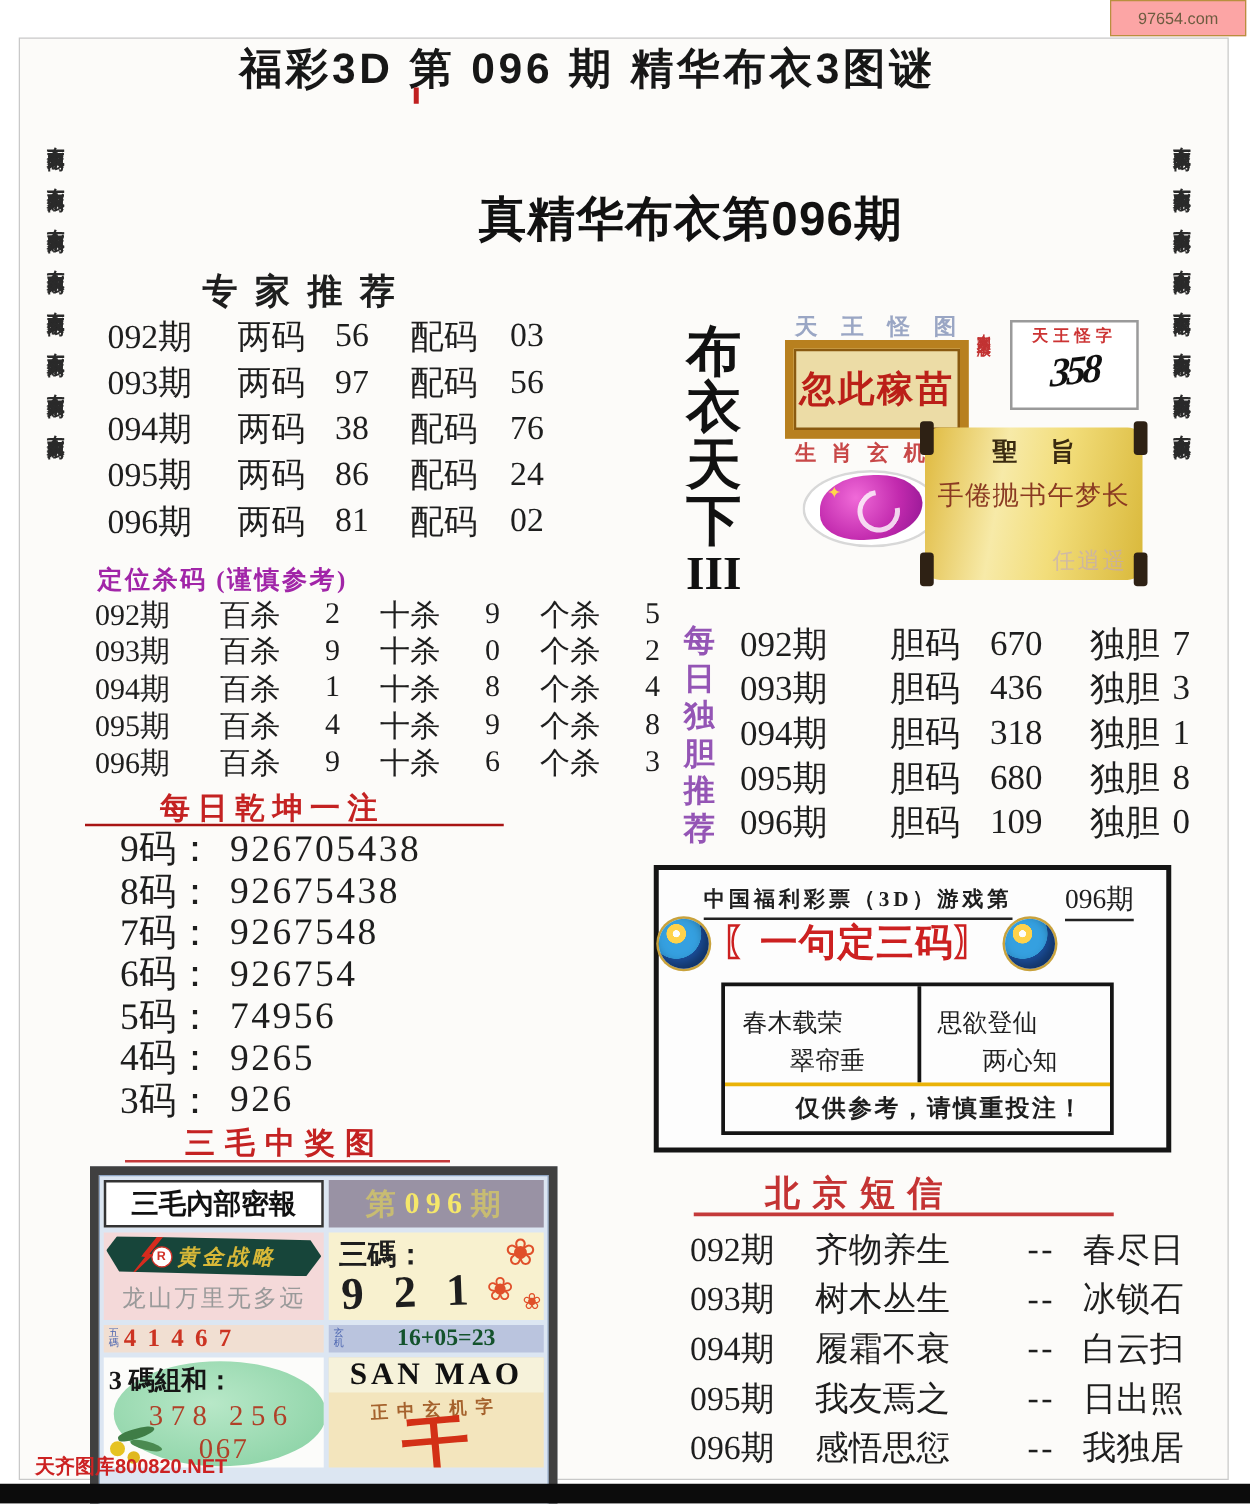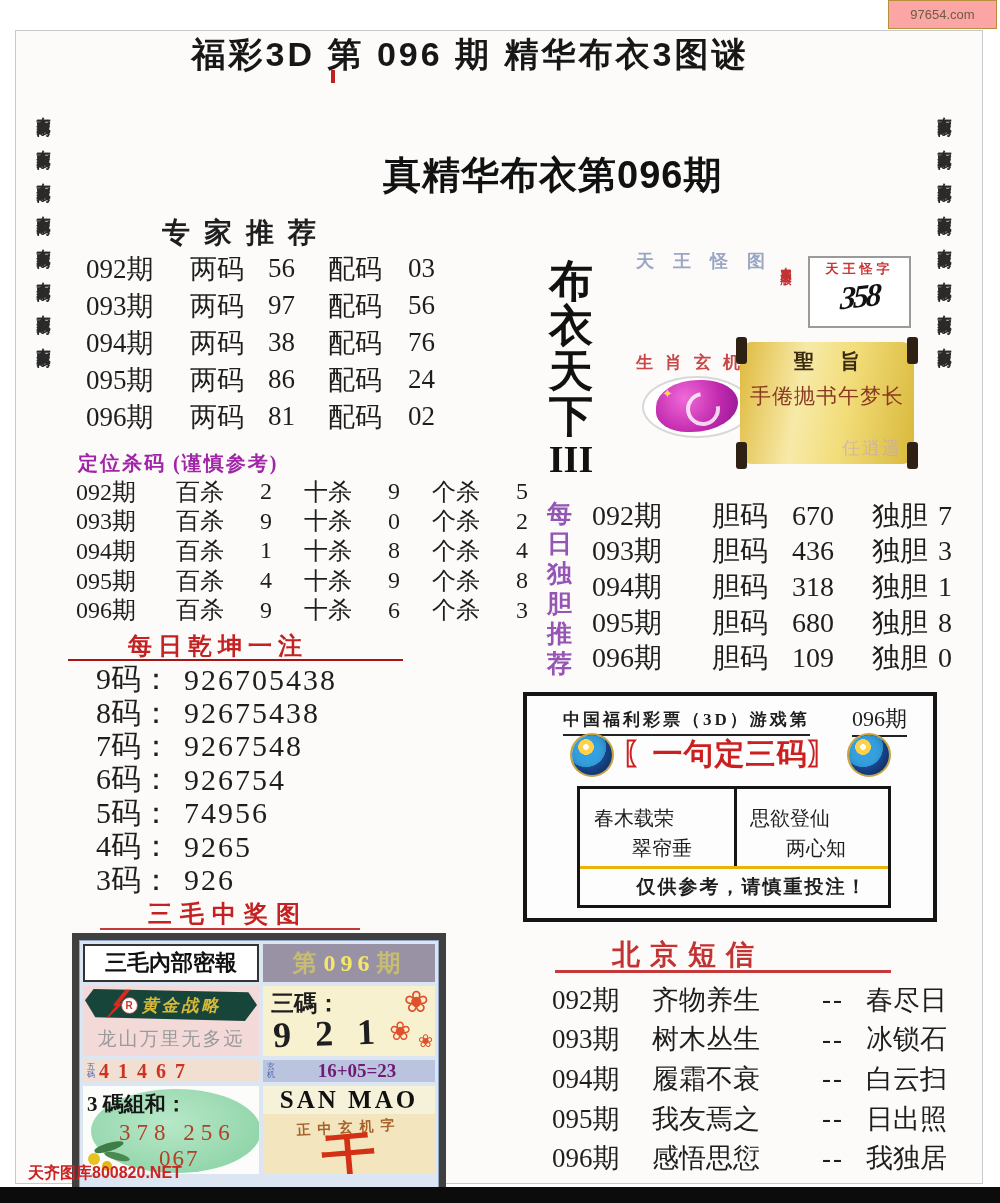--- a/index.html
+++ b/index.html
@@ -45,21 +45,21 @@
   .bolt{position:absolute;left:28px;top:-3px;width:9px;height:38px;background:#d62b1e;transform:skewX(-26deg) rotate(6deg);clip-path:polygon(45% 0,100% 0,60% 45%,100% 45%,0 100%,38% 52%,0 52%);}
   .slogan{margin-top:5px;text-align:center;color:#9a9a9a;font-size:19px;letter-spacing:2px;}
   .c-sanma{left:184px;top:46px;width:172px;height:70px;background:#f8f1cf;overflow:hidden;}
   .sanma-lab{position:absolute;left:8px;top:2px;font-weight:bold;font-size:23px;}
   .sanma-dig{position:absolute;left:10px;top:26px;font-weight:bold;font-size:36px;letter-spacing:24px;transform:rotate(-2deg);}
   .flower{position:absolute;color:#e0502a;font-size:26px;}
   .c-five{left:4px;top:120px;width:176px;height:22px;background:#f1dfd2;display:flex;align-items:center;}
   .mini-lab{display:flex;flex-direction:column;line-height:1;font-size:8px;color:#4a64b0;padding:0 4px;}
   .five-val{color:#cc3322;font-weight:bold;font-size:20px;letter-spacing:9px;}
   .c-eq{left:184px;top:120px;width:172px;height:22px;background:#bac4de;display:flex;align-items:center;}
-  .eq-val{flex:1;text-align:center;font-weight:bold;font-size:19px;color:#701a75;}
+  .eq-val{flex:1;text-align:center;font-weight:bold;font-size:19px;color:#14532d;}
   .c-zuhe{left:4px;top:146px;width:176px;height:88px;background:#fcfcfa;overflow:hidden;}
   .ellipse{position:absolute;left:8px;top:3px;width:170px;height:84px;border-radius:50%;background:radial-gradient(ellipse at 45% 40%,#b8e8c8,#84cfa0);}
   .zuhe-lab{position:absolute;left:4px;top:4px;font-weight:bold;font-size:21px;color:#161616;}
   .zuhe1{position:absolute;left:36px;top:34px;color:#b04028;font-size:23px;letter-spacing:6px;}
   .zuhe2{position:absolute;left:76px;top:60px;color:#b04028;font-size:23px;letter-spacing:2px;}
   .dand{position:absolute;left:3px;bottom:3px;width:46px;height:30px;}
   .dand i{position:absolute;border-radius:50%;}
   .dand .y1{left:2px;top:12px;width:12px;height:12px;background:#e6c322;}
   .dand .y2{left:16px;bottom:0;width:10px;height:10px;background:#e0b81e;}
   .dand .g1{left:8px;top:2px;width:30px;height:8px;background:#3f7d46;border-radius:40% 60% 50% 50%;transform:rotate(-18deg);}
@@ -94,21 +94,21 @@
 
   .dd-vert{position:absolute;left:547px;top:501px;display:flex;flex-direction:column;gap:5px;}
   .dd-vert span{font-size:25px;font-weight:bold;color:#9455b5;line-height:1;}
   .dd-rows{position:absolute;left:592px;top:498px;font-size:28px;}
   .dd-rows .r{display:flex;height:35.6px;align-items:center;}
   .dd-rows .i{width:98px;}.dd-rows .l1{width:72px;margin-left:22px;}.dd-rows .v1{width:74px;margin-left:8px;}.dd-rows .l2{width:66px;margin-left:6px;}
 
   .yiju{position:absolute;left:523px;top:692px;width:414px;height:230px;border:4px solid #151515;background:#fdfdfd;box-sizing:border-box;}
   .yj-head{position:absolute;left:36px;top:12px;font-weight:bold;font-size:17px;letter-spacing:3px;border-bottom:2px solid #222;padding-bottom:3px;}
   .yj-issue{position:absolute;right:26px;top:8px;font-size:22px;border-bottom:2px solid #222;padding-bottom:1px;}
-  .yj-titlerow{position:absolute;left:0;top:38px;width:100%;display:flex;align-items:center;justify-content:center;gap:10px;}
+  .yj-titlerow{position:absolute;left:0;top:38px;width:100%;display:flex;align-items:center;gap:10px;}
   .globe{width:40px;height:40px;border-radius:50%;background:radial-gradient(circle at 35% 30%,#fdfdfd 0 7%,#ffd24a 8% 20%,#35a0e0 21% 52%,#1b4f9c 53% 78%,#123a74 100%);box-shadow:0 0 0 2px #c8a23c, inset -4px -4px 8px rgba(0,0,0,.35);}
   .yj-title{color:#cc2020;font-weight:bold;font-size:30px;letter-spacing:1px;}
   .yj-inner{position:absolute;left:50px;top:90px;width:314px;height:122px;border:3px solid #151515;box-sizing:border-box;}
   .yj-div{position:absolute;left:50%;top:0;width:3px;height:77px;background:#151515;}
   .yj-l1{position:absolute;left:14px;top:16px;font-size:20px;}
   .yj-l2{position:absolute;left:52px;top:46px;font-size:20px;}
   .yj-r1{position:absolute;left:170px;top:16px;font-size:20px;}
   .yj-r2{position:absolute;left:206px;top:46px;font-size:20px;}
   .yj-note{position:absolute;left:0;bottom:0;width:100%;height:39px;border-top:3px solid #eab308;display:flex;align-items:center;justify-content:center;font-weight:bold;font-size:19px;letter-spacing:2px;padding-left:36px;box-sizing:border-box;}
 
@@ -333,20 +333,23 @@
 
   <div class="buyi">
     <div class="ch">布</div>
     <div class="ch">衣</div>
     <div class="ch">天</div>
     <div class="ch">下</div>
     <div class="ch suf">III</div>
   </div>
 
   <div class="guaitu-label">天王怪图</div>
+  <div class="hucibox">
+      <span>忽此稼苗</span>
+    </div>
   <div class="series">大字系列之天王版</div>
   <div class="guaizi">
     <div class="h">天王怪字</div>
     <div class="s">358</div>
   </div>
   <div class="shengxiao">生肖玄机</div>
   <div class="zodiac">
     <div class="blob"></div>
     <div class="swirl"></div>
     <div class="star">✦</div>

